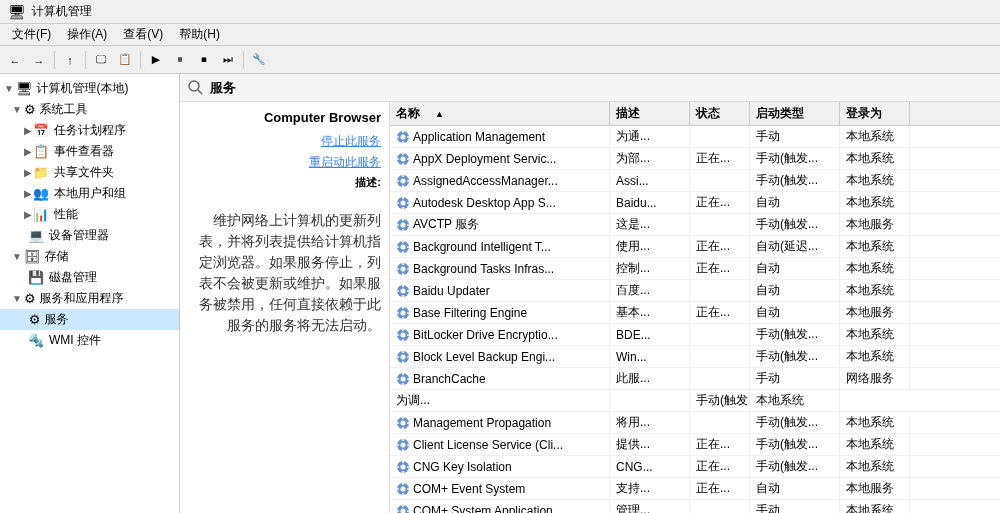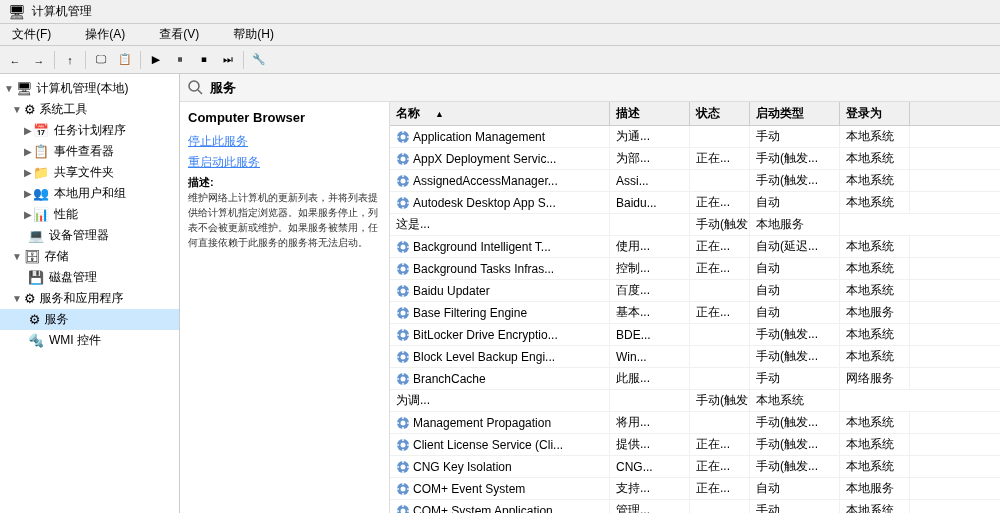--- a/index.html
+++ b/index.html
@@ -20,21 +20,21 @@
       align-items: center;
       gap: 6px;
       height: 24px;
     }
     .title-bar-icon { font-size: 14px; }
     .menu-bar {
       background: #f0f0f0;
       padding: 2px 4px;
       border-bottom: 1px solid #ccc;
       display: flex;
-      gap: 18px;
+      gap: 0;
       height: 22px;
       align-items: center;
     }
     .menu-item {
       padding: 2px 8px;
       cursor: pointer;
       font-size: 12px;
     }
     .toolbar {
       background: #f0f0f0;
@@ -102,24 +102,25 @@
       display: flex;
       flex: 1;
       overflow: hidden;
     }
     .left-panel {
       width: 210px;
       border-right: 1px solid #ddd;
       padding: 8px;
       font-size: 12px;
       overflow-y: auto;
+      text-align: right;
     }
     .left-panel-title { font-weight: bold; font-size: 13px; margin-bottom: 8px; }
     .left-panel-link { color: #3b82f6; cursor: pointer; text-decoration: underline; margin-bottom: 4px; display: block; }
-    .left-panel-desc { margin-top: 0; font-size: 10px; line-height: 1.5; color: #333; }
+    .left-panel-desc { margin-top: 20px; font-size: 14px; line-height: 1.5; color: #333; }
     .right-panel {
       flex: 1;
       overflow: hidden;
       display: flex;
       flex-direction: column;
     }
     .table-header {
       display: grid;
       grid-template-columns: 220px 80px 60px 90px 70px;
       background: #f0f0f0;
@@ -368,20 +369,31 @@
       <rect x="11" y="6.2" width="2" height="1.6" fill="white" rx="0.5"></rect>
     </svg></span>
                 <span>Autodesk Desktop App S...</span>
               </div>
               <div class="table-cell">Baidu...</div>
               <div class="table-cell">正在...</div>
               <div class="table-cell">自动</div>
               <div class="table-cell">本地系统</div>
             </div>
             <div class="table-row">
+              <div class="table-cell">
+                <span style="display: inline-block; width: 14px; height: 14px; flex-shrink: 0;"><svg width="14" height="14" viewBox="0 0 14 14">
+      <circle cx="7" cy="7" r="6" fill="#5588cc" opacity="0.9"></circle>
+      <circle cx="7" cy="7" r="2.5" fill="white"></circle>
+      <rect x="6.2" y="1" width="1.6" height="2" fill="white" rx="0.5"></rect>
+      <rect x="6.2" y="11" width="1.6" height="2" fill="white" rx="0.5"></rect>
+      <rect x="1" y="6.2" width="2" height="1.6" fill="white" rx="0.5"></rect>
+      <rect x="11" y="6.2" width="2" height="1.6" fill="white" rx="0.5"></rect>
+    </svg></span>
+                <span>AVCTP 服务</span>
+              </div>
               <div class="table-cell">这是...</div>
               <div class="table-cell"></div>
               <div class="table-cell">手动(触发...</div>
               <div class="table-cell">本地服务</div>
             </div>
             <div class="table-row">
               <div class="table-cell">
                 <span style="display: inline-block; width: 14px; height: 14px; flex-shrink: 0;"><svg width="14" height="14" viewBox="0 0 14 14">
       <circle cx="7" cy="7" r="6" fill="#5588cc" opacity="0.9"></circle>
       <circle cx="7" cy="7" r="2.5" fill="white"></circle>

